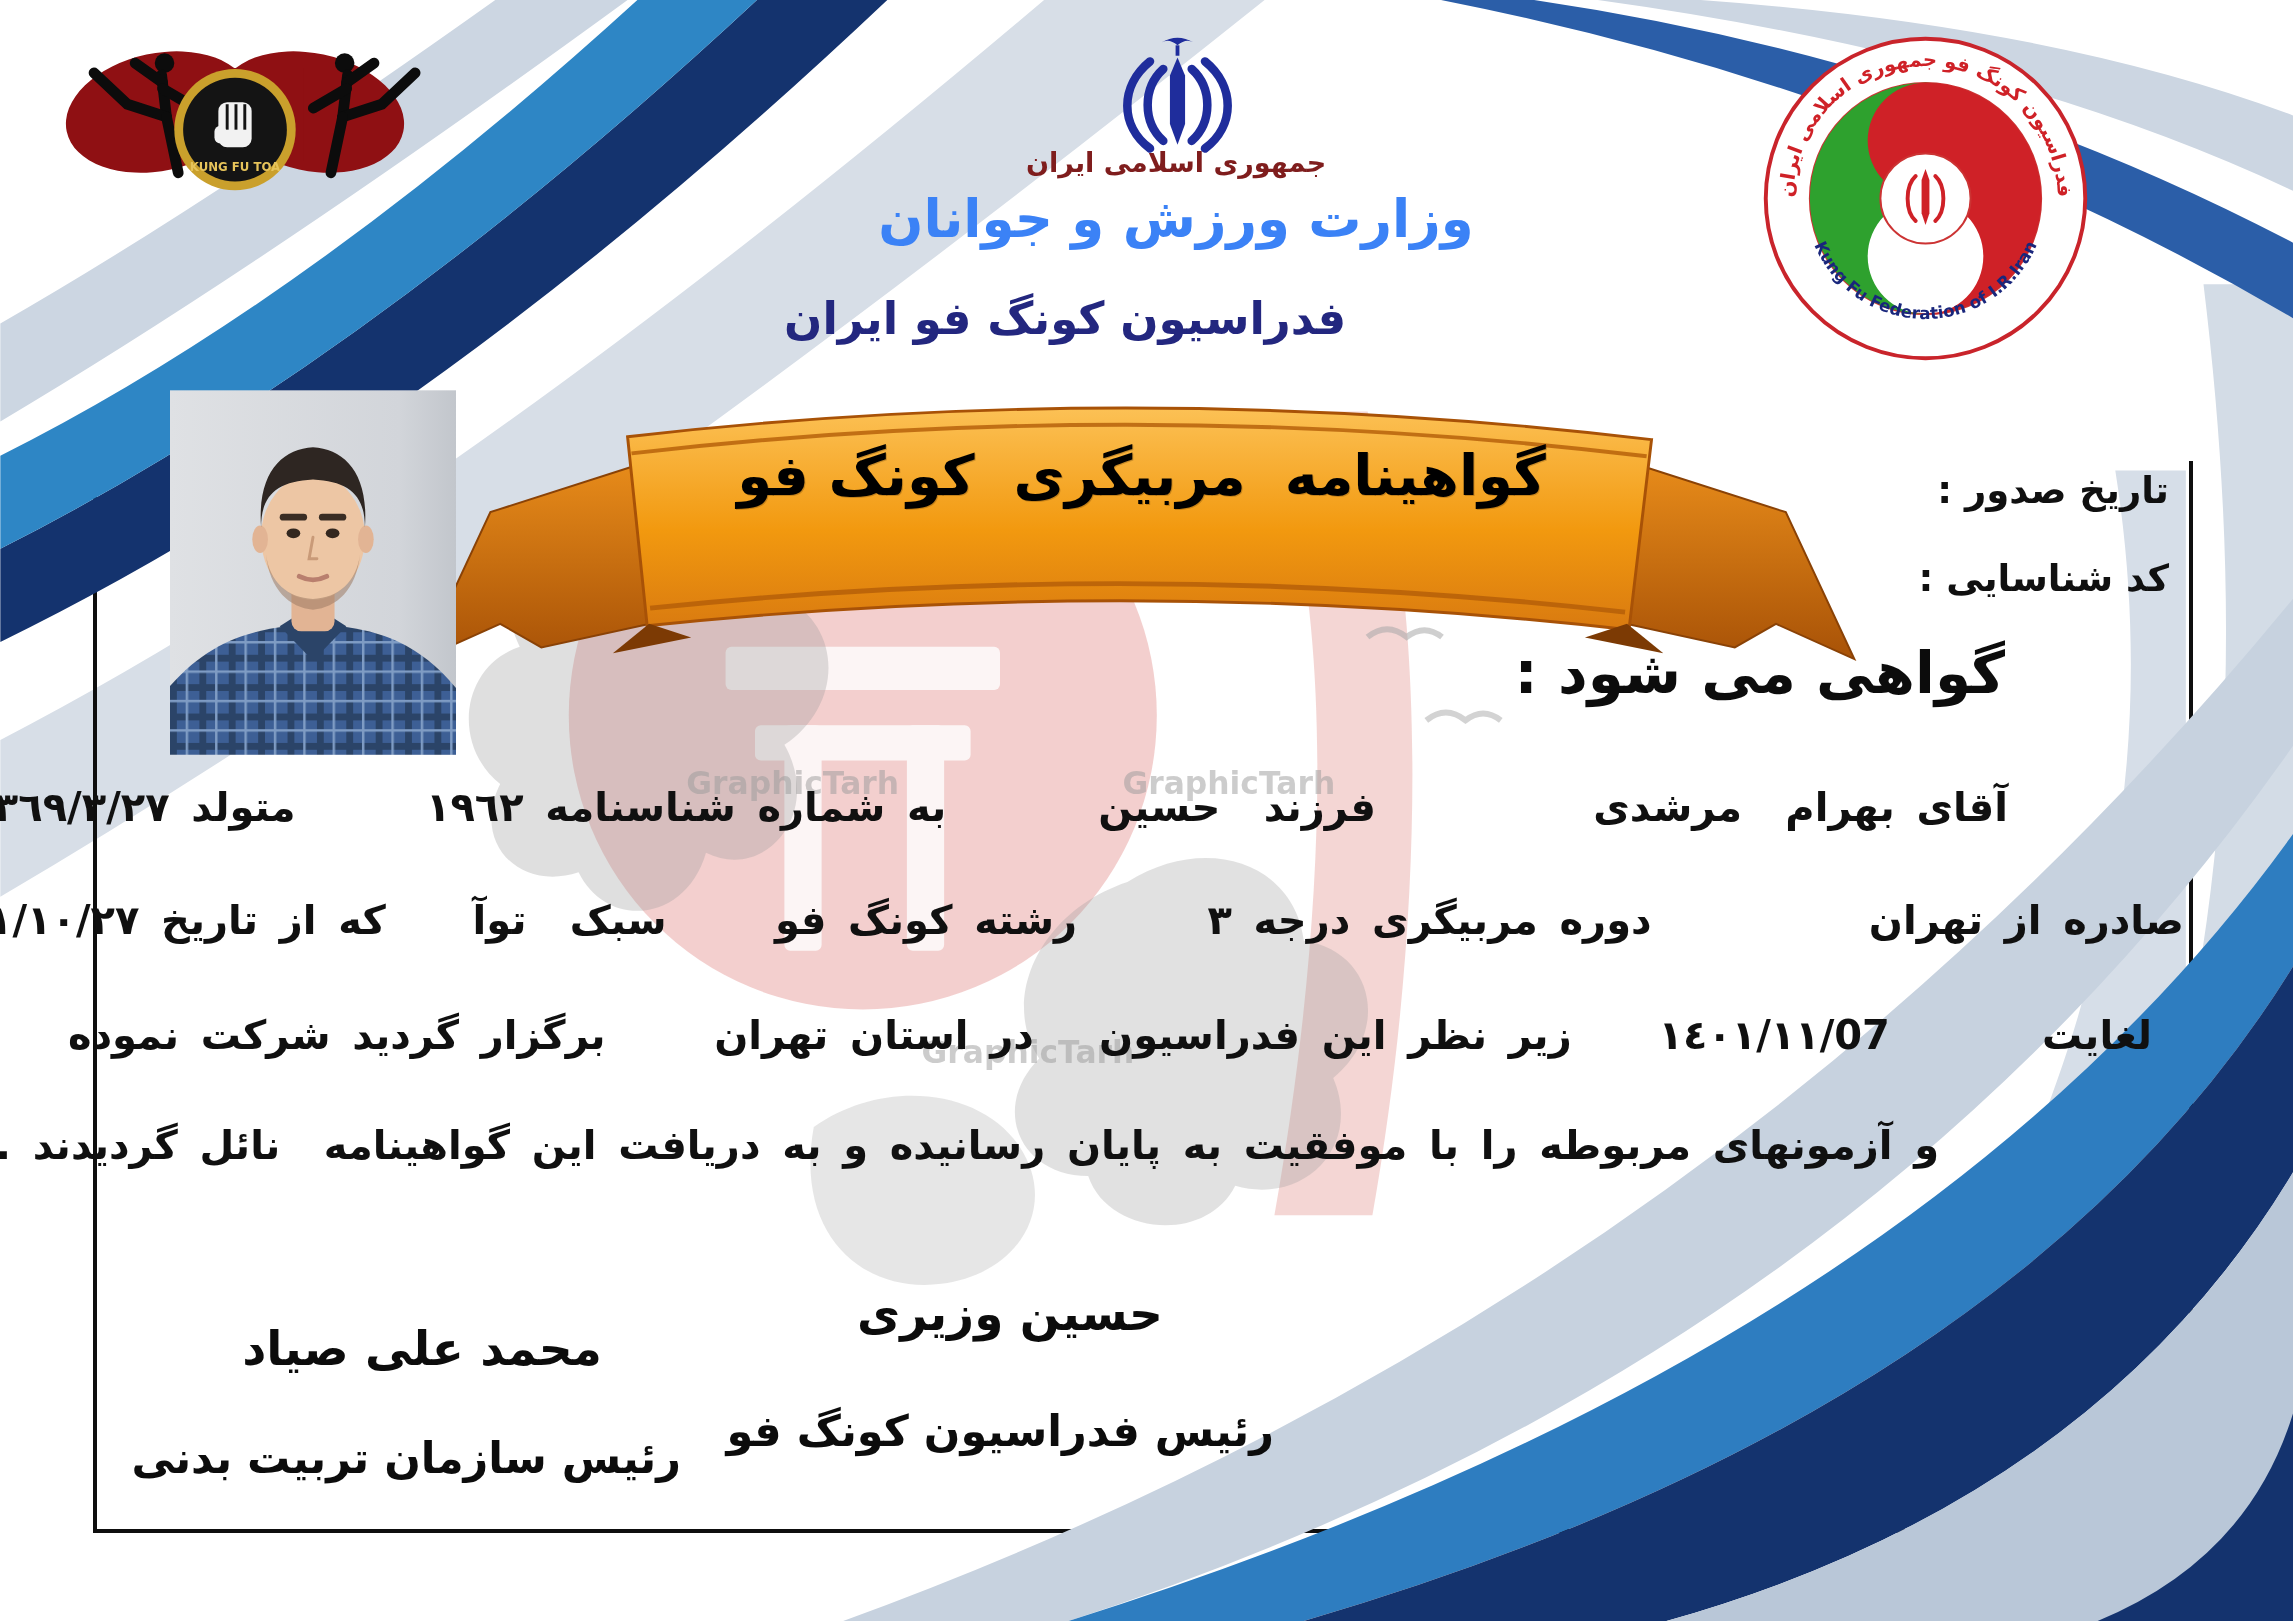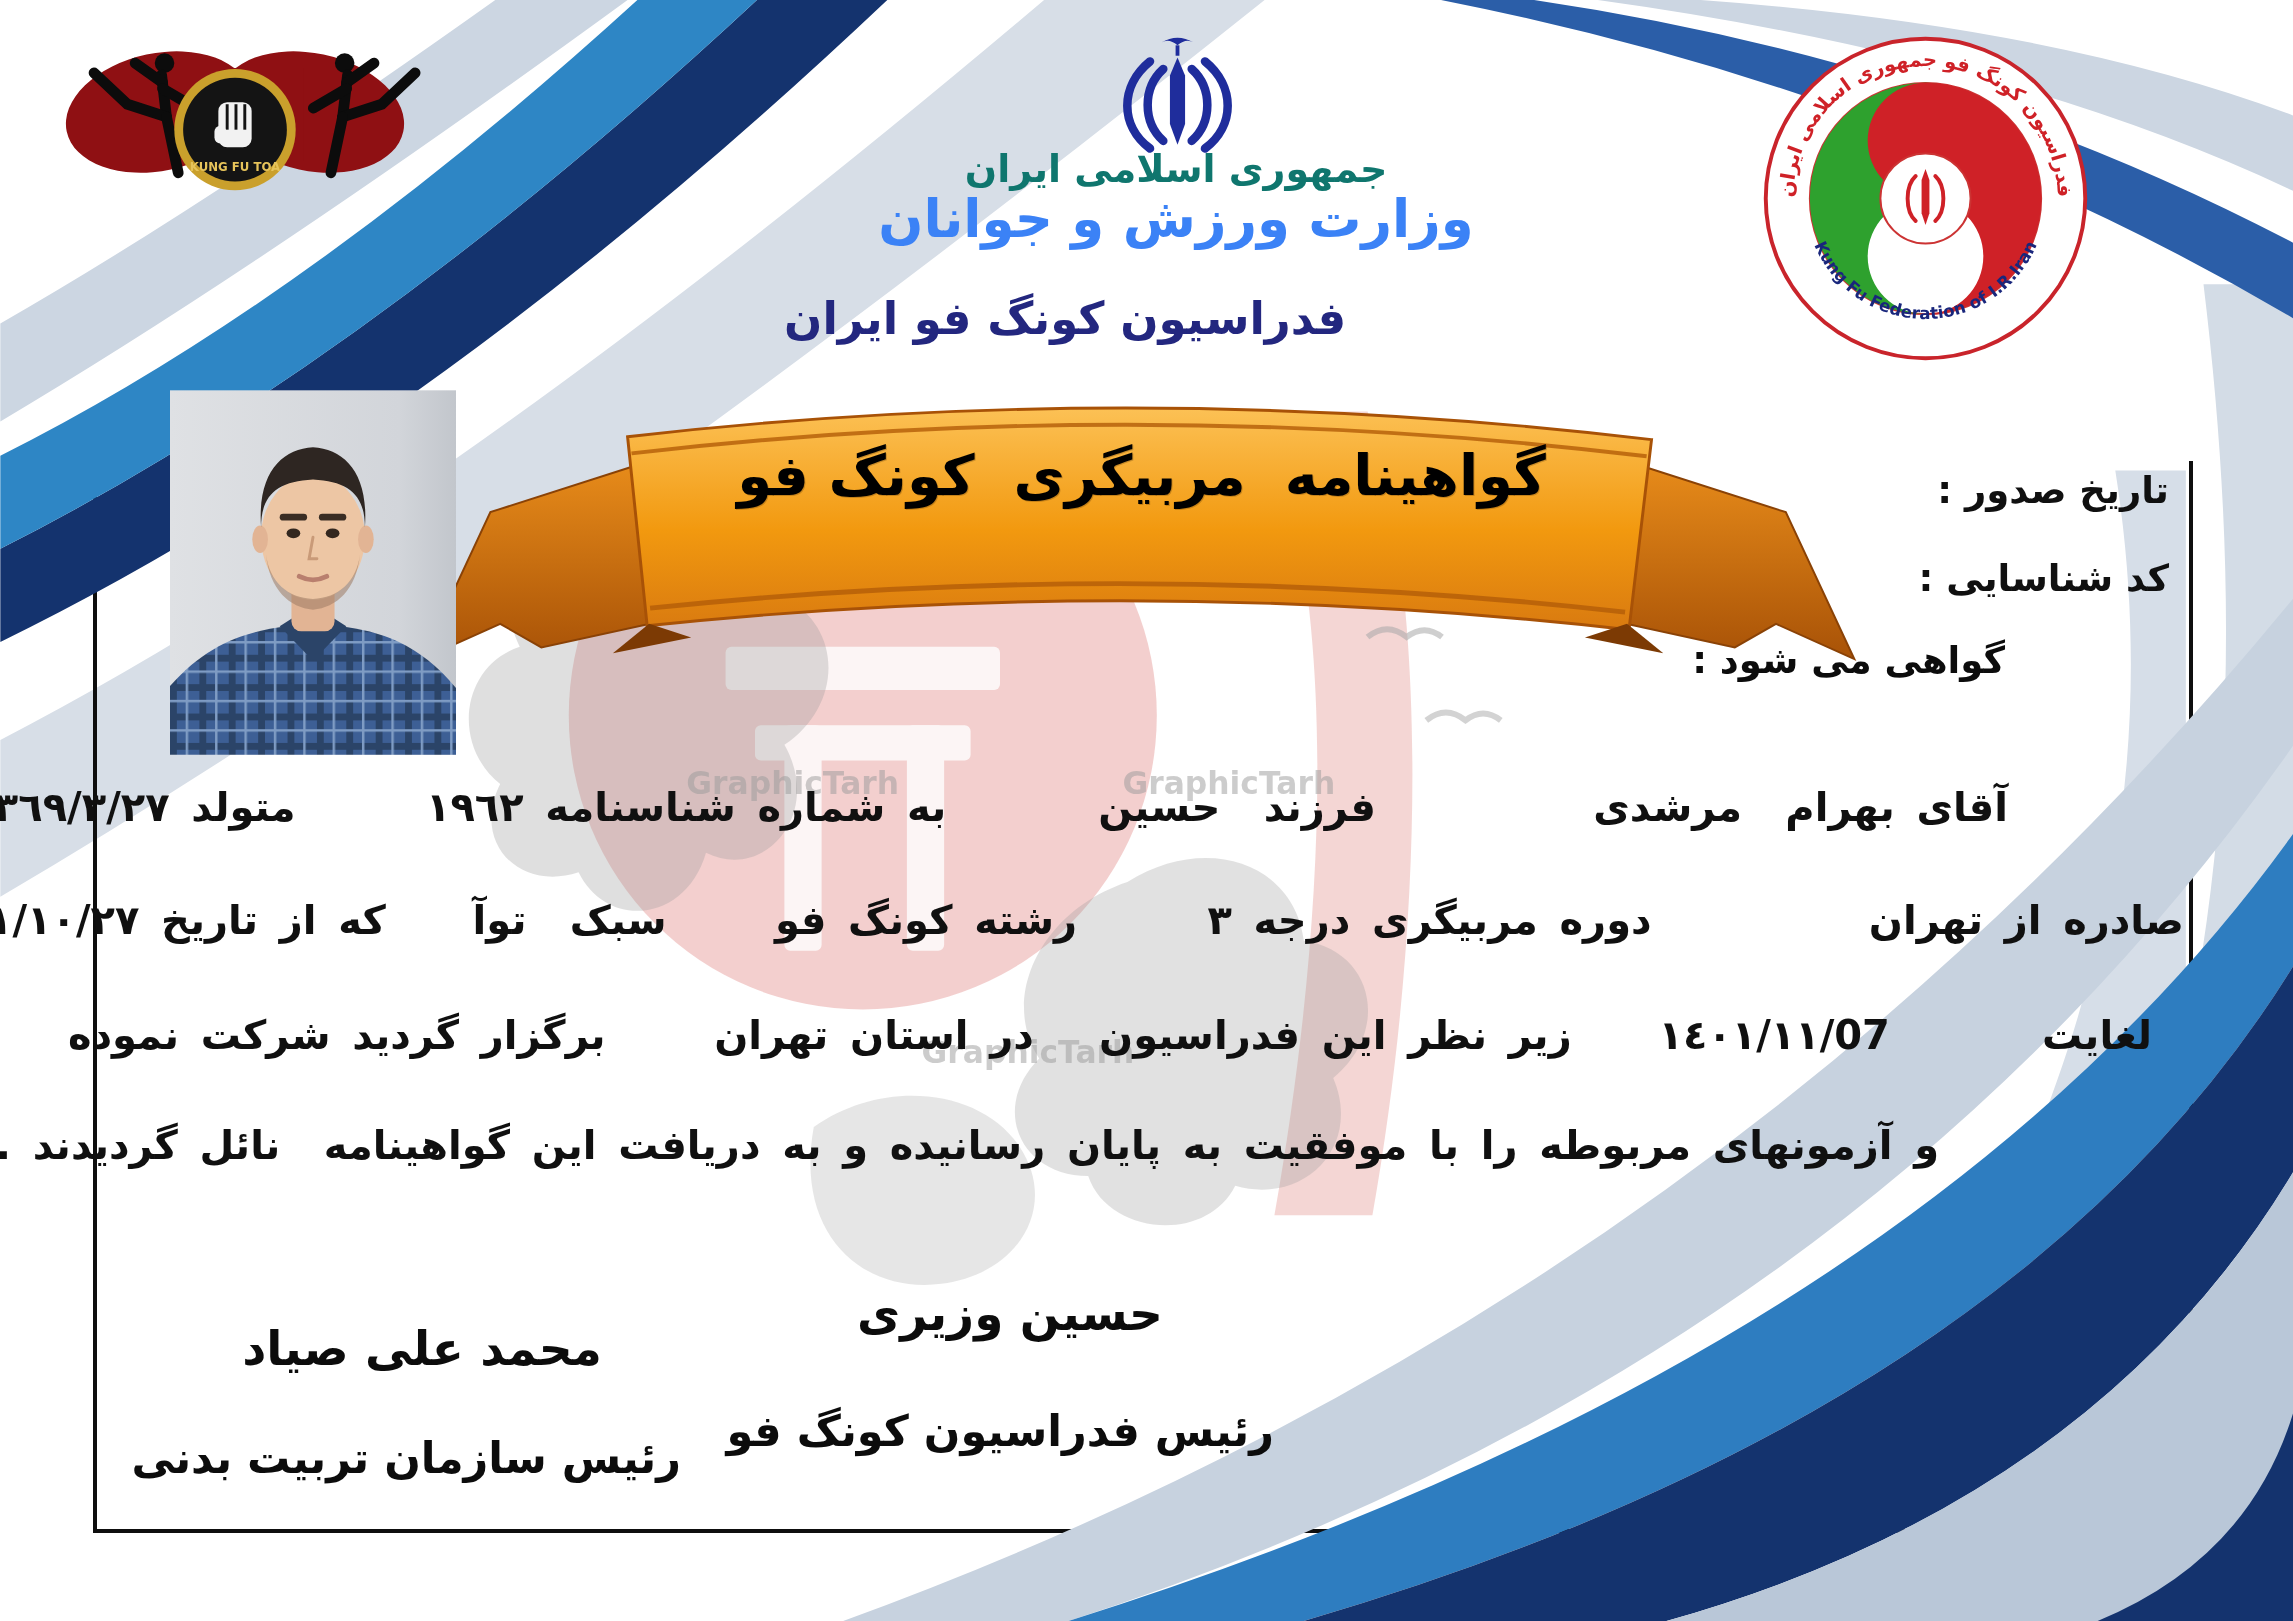--- a/index.html
+++ b/index.html
@@ -8,30 +8,30 @@
     overflow:hidden;font-family:"DejaVu Sans",sans-serif;
   }
   svg.layer{position:absolute;left:0;top:0;pointer-events:none;}
   .frame{
     position:absolute;left:93px;top:461px;width:2092px;height:1068px;
     border-left:4.9px solid #0e0e0e;border-right:4.9px solid #0e0e0e;border-bottom:4.9px solid #0e0e0e;
   }
   .abs{position:absolute;}
   .rtl{direction:rtl;unicode-bidi:plaintext;}
   .hdr-country{left:931px;top:147px;width:490px;text-align:center;
-    font-size:38px;font-weight:bold;color:#0f766e;}
+    font-size:27px;font-weight:bold;color:#7f1d1d;}
   .hdr-ministry{left:833px;top:188px;width:686px;text-align:center;
     font-size:53px;font-weight:bold;color:#3b82f6;}
   .hdr-federation{left:784px;top:292px;width:725px;text-align:left;
     font-size:45px;font-weight:bold;color:#23277f;letter-spacing:2px;}
   .ribbon-text{left:627px;top:443px;width:1029px;text-align:center;
     font-size:56px;font-weight:bold;color:#000000;white-space:pre;
     text-shadow:1px 1px 0 rgba(60,30,0,.25);}
   .meta-label{right:125px;text-align:right;font-size:37px;font-weight:bold;color:#101010;white-space:nowrap;}
-  .certify{right:289px;top:639px;font-size:37px;font-weight:bold;color:#0c0c0c;white-space:pre;}
+  .certify{right:289px;top:639px;font-size:58px;font-weight:bold;color:#0c0c0c;white-space:pre;}
   .bodyline{font-size:40px;font-weight:bold;color:#101010;white-space:pre;word-spacing:7.8px;}
   .sig-name{text-align:center;font-size:47px;font-weight:bold;color:#0c0c0c;white-space:nowrap;}
   .sig-title{text-align:center;font-size:43px;font-weight:bold;color:#0c0c0c;white-space:nowrap;}
 </style>
 </head>
 <body>
 
 <div class="canvas">
 
   <svg class="layer" width="2294" height="1621" viewBox="0 0 2340 1654">

